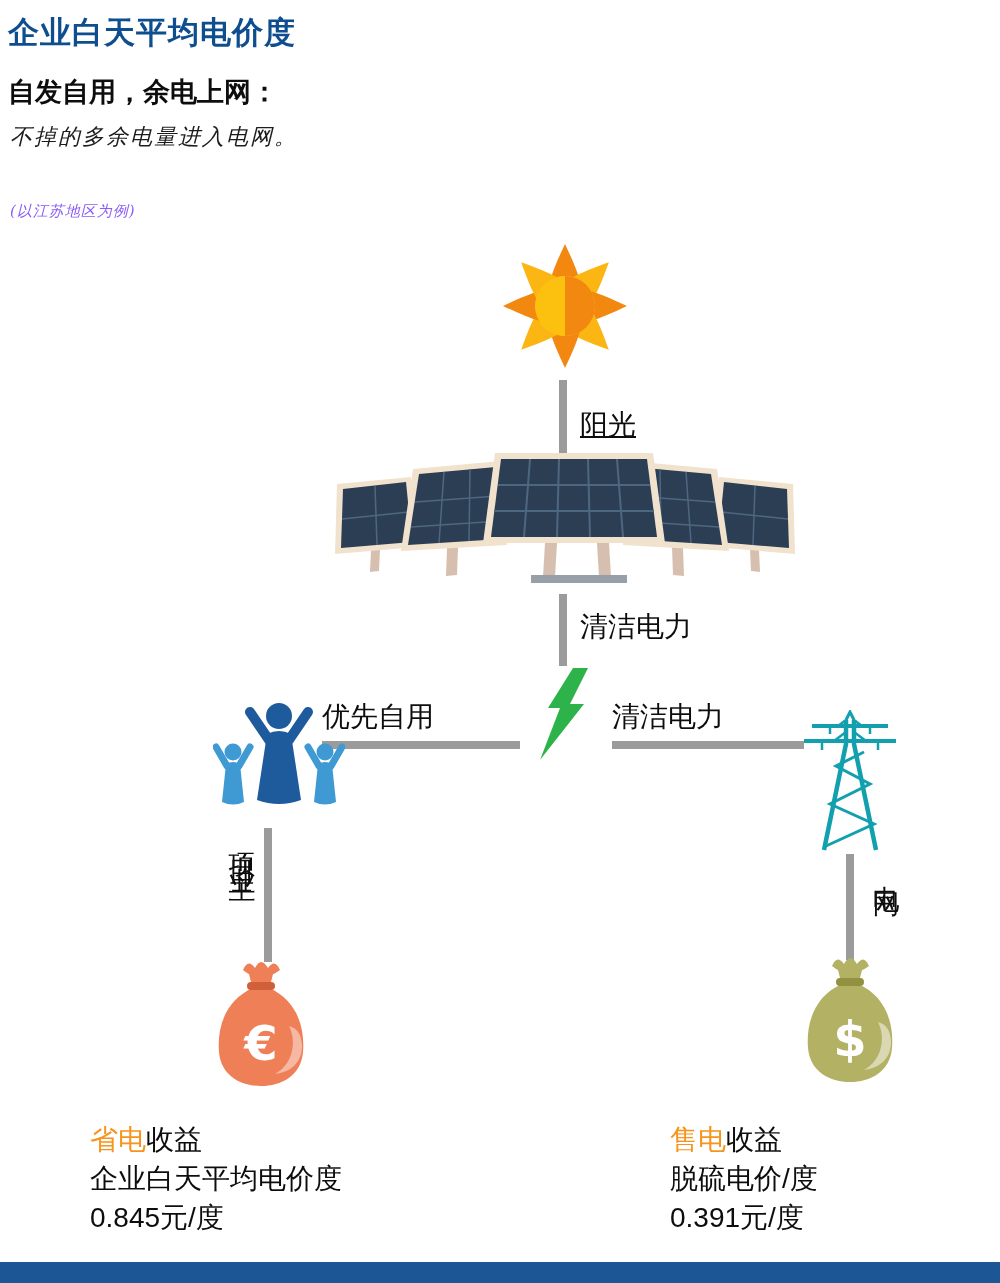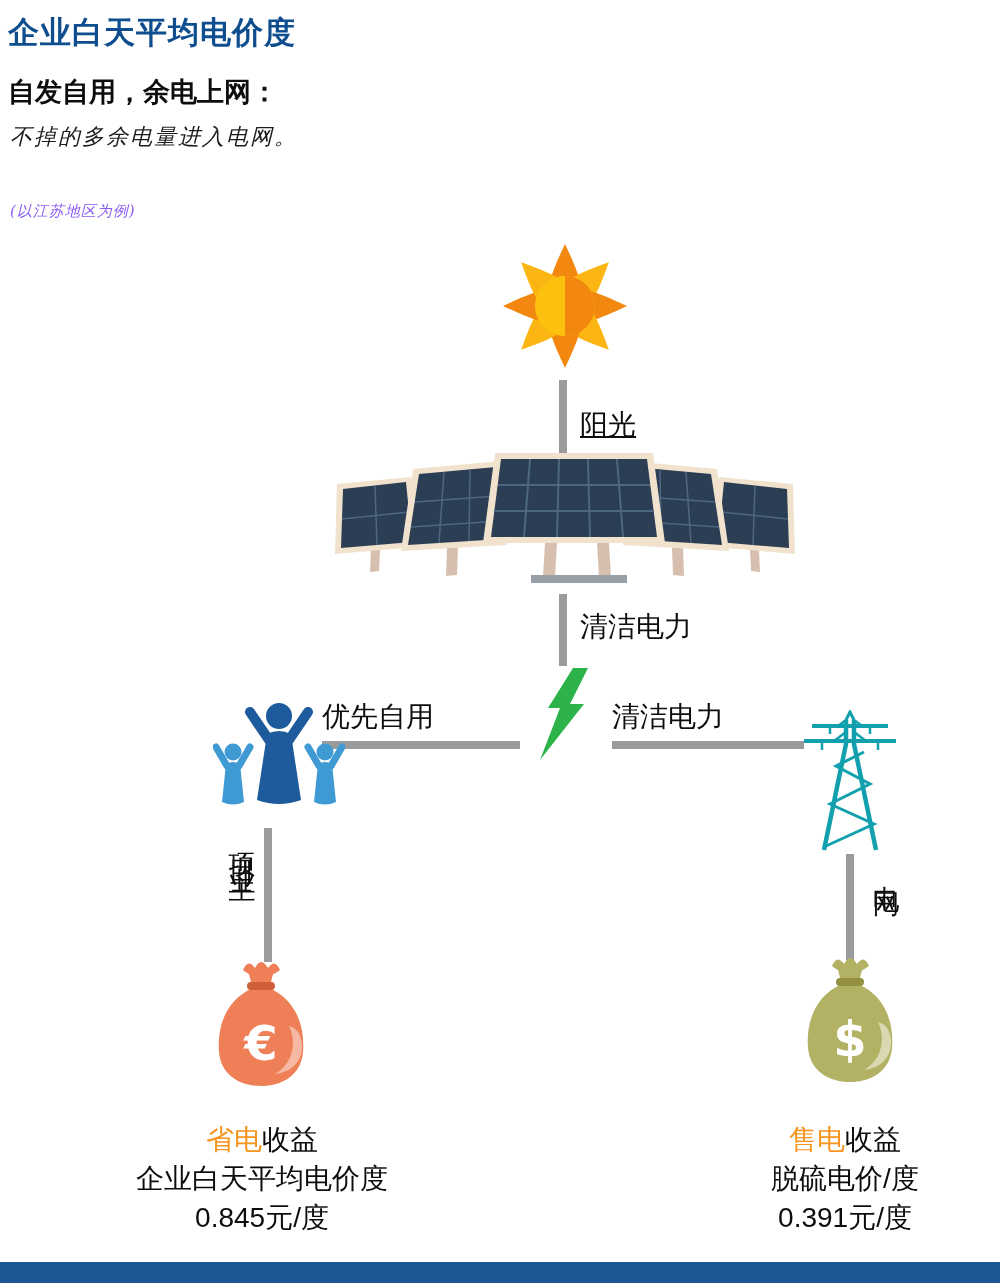--- a/index.html
+++ b/index.html
@@ -10,21 +10,21 @@
   .abs { position:absolute; }
   .title { left:8px; top:12px; font-size:31px; font-weight:bold; color:#0e4e8e; letter-spacing:1px; }
   .subtitle { left:8px; top:64px; font-size:27px; font-weight:bold; color:#0d0d0d;margin-top:10px; }
   .desc { left:10px; top:116px; font-size:22px; color:#1c1c1c; font-style:italic;
           font-family:"DejaVu Serif", serif; line-height:42px; letter-spacing:2px; }
   .note { left:10px; top:202px; font-size:15px; color:#8b5cf6; font-style:italic;
           font-family:"DejaVu Serif", serif; letter-spacing:1px; }
   .flow-label { font-size:28px; color:#0d0d0d; }
   .v-label { writing-mode:vertical-rl; text-orientation:upright; font-size:27px; color:#0d0d0d; letter-spacing:7px; }
   .connector { background:#9b9b9b; }
-  .result { text-align:center; font-size:28px; line-height:39px; color:#0d0d0d; }
+  .result { font-size:28px; line-height:39px; color:#0d0d0d; }
   .result .hl { color:#f7941d; }
   .footer-bar { left:0; top:1262px; width:1000px; height:21px; background:#1d5694; }
   .center-txt { text-align:left; }
 </style>
 </head>
 <body>
 
 <div class="canvas">
 
   <div class="abs title">企业白天平均电价度</div>

